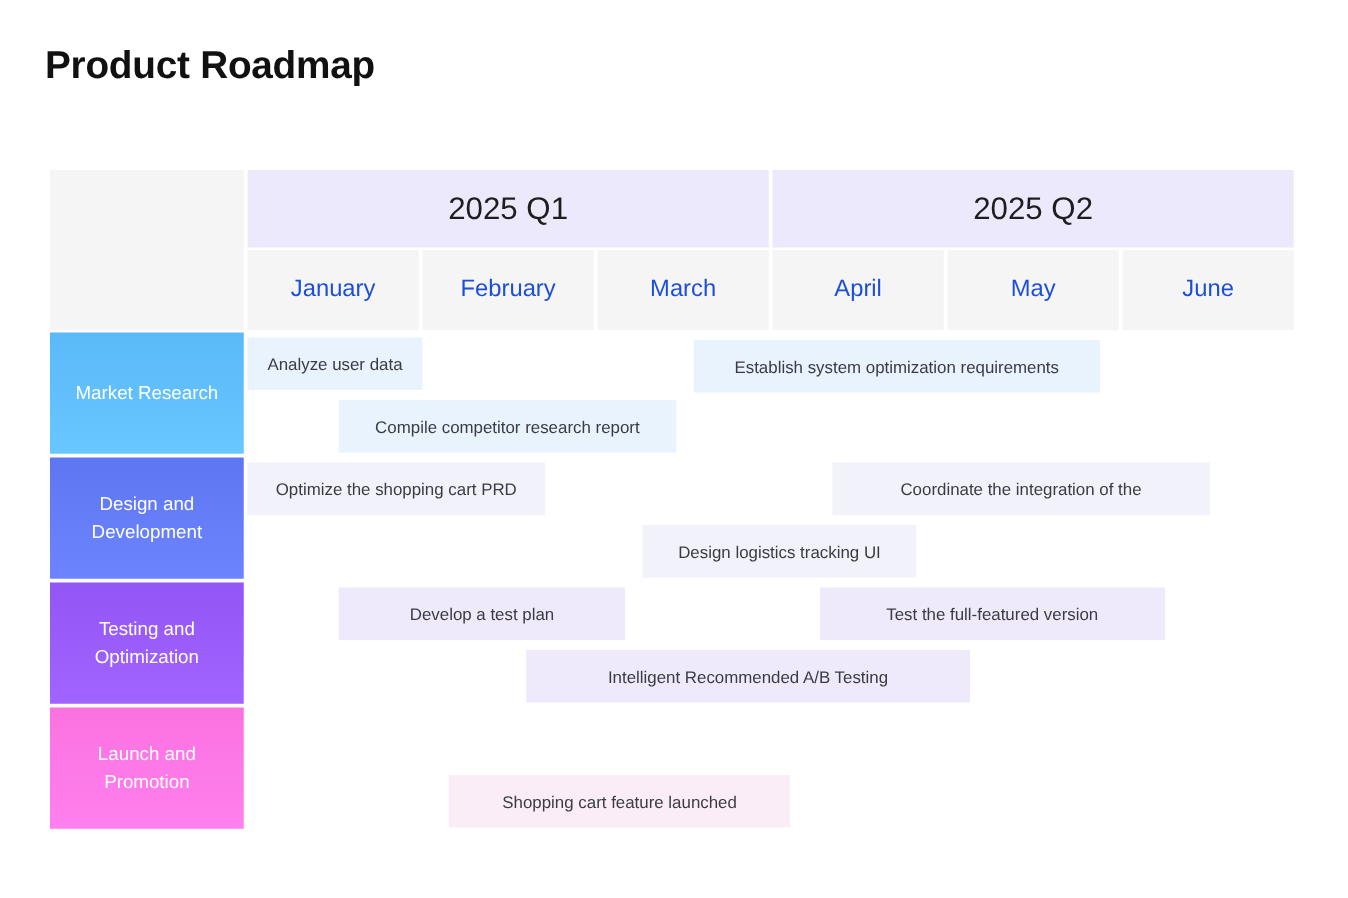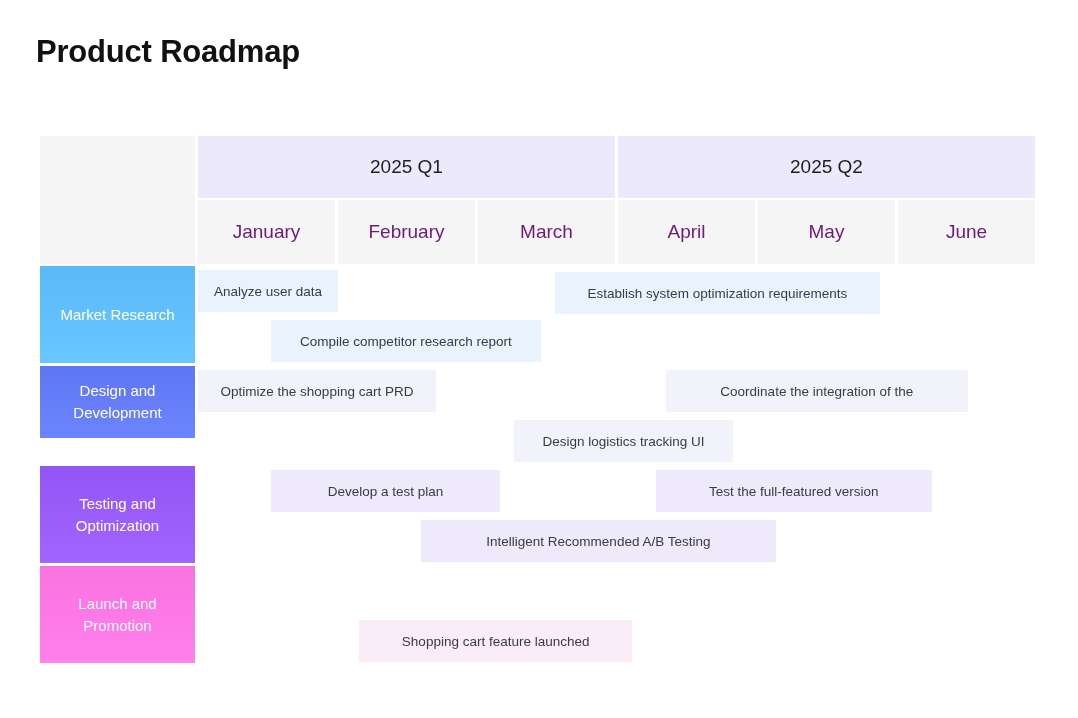--- a/index.html
+++ b/index.html
@@ -45,33 +45,33 @@
     background: #f5f5f6;
   }
   .quarter-cell {
     position: absolute;
     top: 0;
     height: 62px;
     background: #ece9fd;
     display: flex;
     align-items: center;
     justify-content: center;
-    font-size: 19px;
+    font-size: 25px;
     color: #1e1e1e;
   }
   .month-cell {
     position: absolute;
     top: 64px;
     height: 64px;
     background: #f5f5f6;
     display: flex;
     align-items: center;
     justify-content: center;
     font-size: 19px;
-    color: #701a75;
+    color: #1d4ed8;
   }
 
   
   .cat-cell {
     position: absolute;
     left: 0;
     width: 155px;
     display: flex;
     align-items: center;
     justify-content: center;
@@ -113,21 +113,21 @@
   <div id="header-months">
       <div class="month-cell" style="left: 158px; width: 137px; background: rgb(245, 245, 246);">January</div>
       <div class="month-cell" style="left: 298px; width: 137px; background: rgb(245, 245, 246);">February</div>
       <div class="month-cell" style="left: 438px; width: 137px; background: rgb(245, 245, 246);">March</div>
       <div class="month-cell" style="left: 578px; width: 137px; background: rgb(245, 245, 246);">April</div>
       <div class="month-cell" style="left: 718px; width: 137px; background: rgb(245, 245, 246);">May</div>
       <div class="month-cell" style="left: 858px; width: 137px; background: rgb(245, 245, 246);">June</div>
     </div>
   <div id="category-column">
       <div class="cat-cell" style="top: 130px; height: 97px; background: linear-gradient(rgb(90, 185, 248) 0%, rgb(104, 199, 255) 100%);">Market Research</div>
-      <div class="cat-cell" style="top: 230px; height: 72px; background: linear-gradient(rgb(95, 118, 242) 0%, rgb(109, 132, 255) 100%);">Design and Development</div>
+      <div class="cat-cell" style="top: 230px; height: 97px; background: linear-gradient(rgb(95, 118, 242) 0%, rgb(109, 132, 255) 100%);">Design and Development</div>
       <div class="cat-cell" style="top: 330px; height: 97px; background: linear-gradient(rgb(147, 86, 246) 0%, rgb(161, 100, 255) 100%);">Testing and Optimization</div>
       <div class="cat-cell" style="top: 430px; height: 97px; background: linear-gradient(rgb(250, 114, 224) 0%, rgb(255, 128, 238) 100%);">Launch and Promotion</div>
     </div>
   <div id="bars-layer">
       <div class="bar" style="left: 158px; width: 140px; top: 134px; height: 42px; background: rgb(232, 243, 253);">Analyze user data</div>
       <div class="bar" style="left: 515px; width: 324.8px; top: 136px; height: 42px; background: rgb(232, 243, 253);">Establish system optimization requirements</div>
       <div class="bar" style="left: 230.8px; width: 270.2px; top: 184px; height: 42px; background: rgb(232, 243, 253);">Compile competitor research report</div>
       <div class="bar" style="left: 158px; width: 238px; top: 234px; height: 42px; background: rgb(242, 242, 250);">Optimize the shopping cart PRD</div>
       <div class="bar" style="left: 625.6px; width: 302.4px; top: 234px; height: 42px; background: rgb(242, 242, 250);">Coordinate the integration of the</div>
       <div class="bar" style="left: 474.4px; width: 218.4px; top: 284px; height: 42px; background: rgb(242, 242, 250);">Design logistics tracking UI</div>

